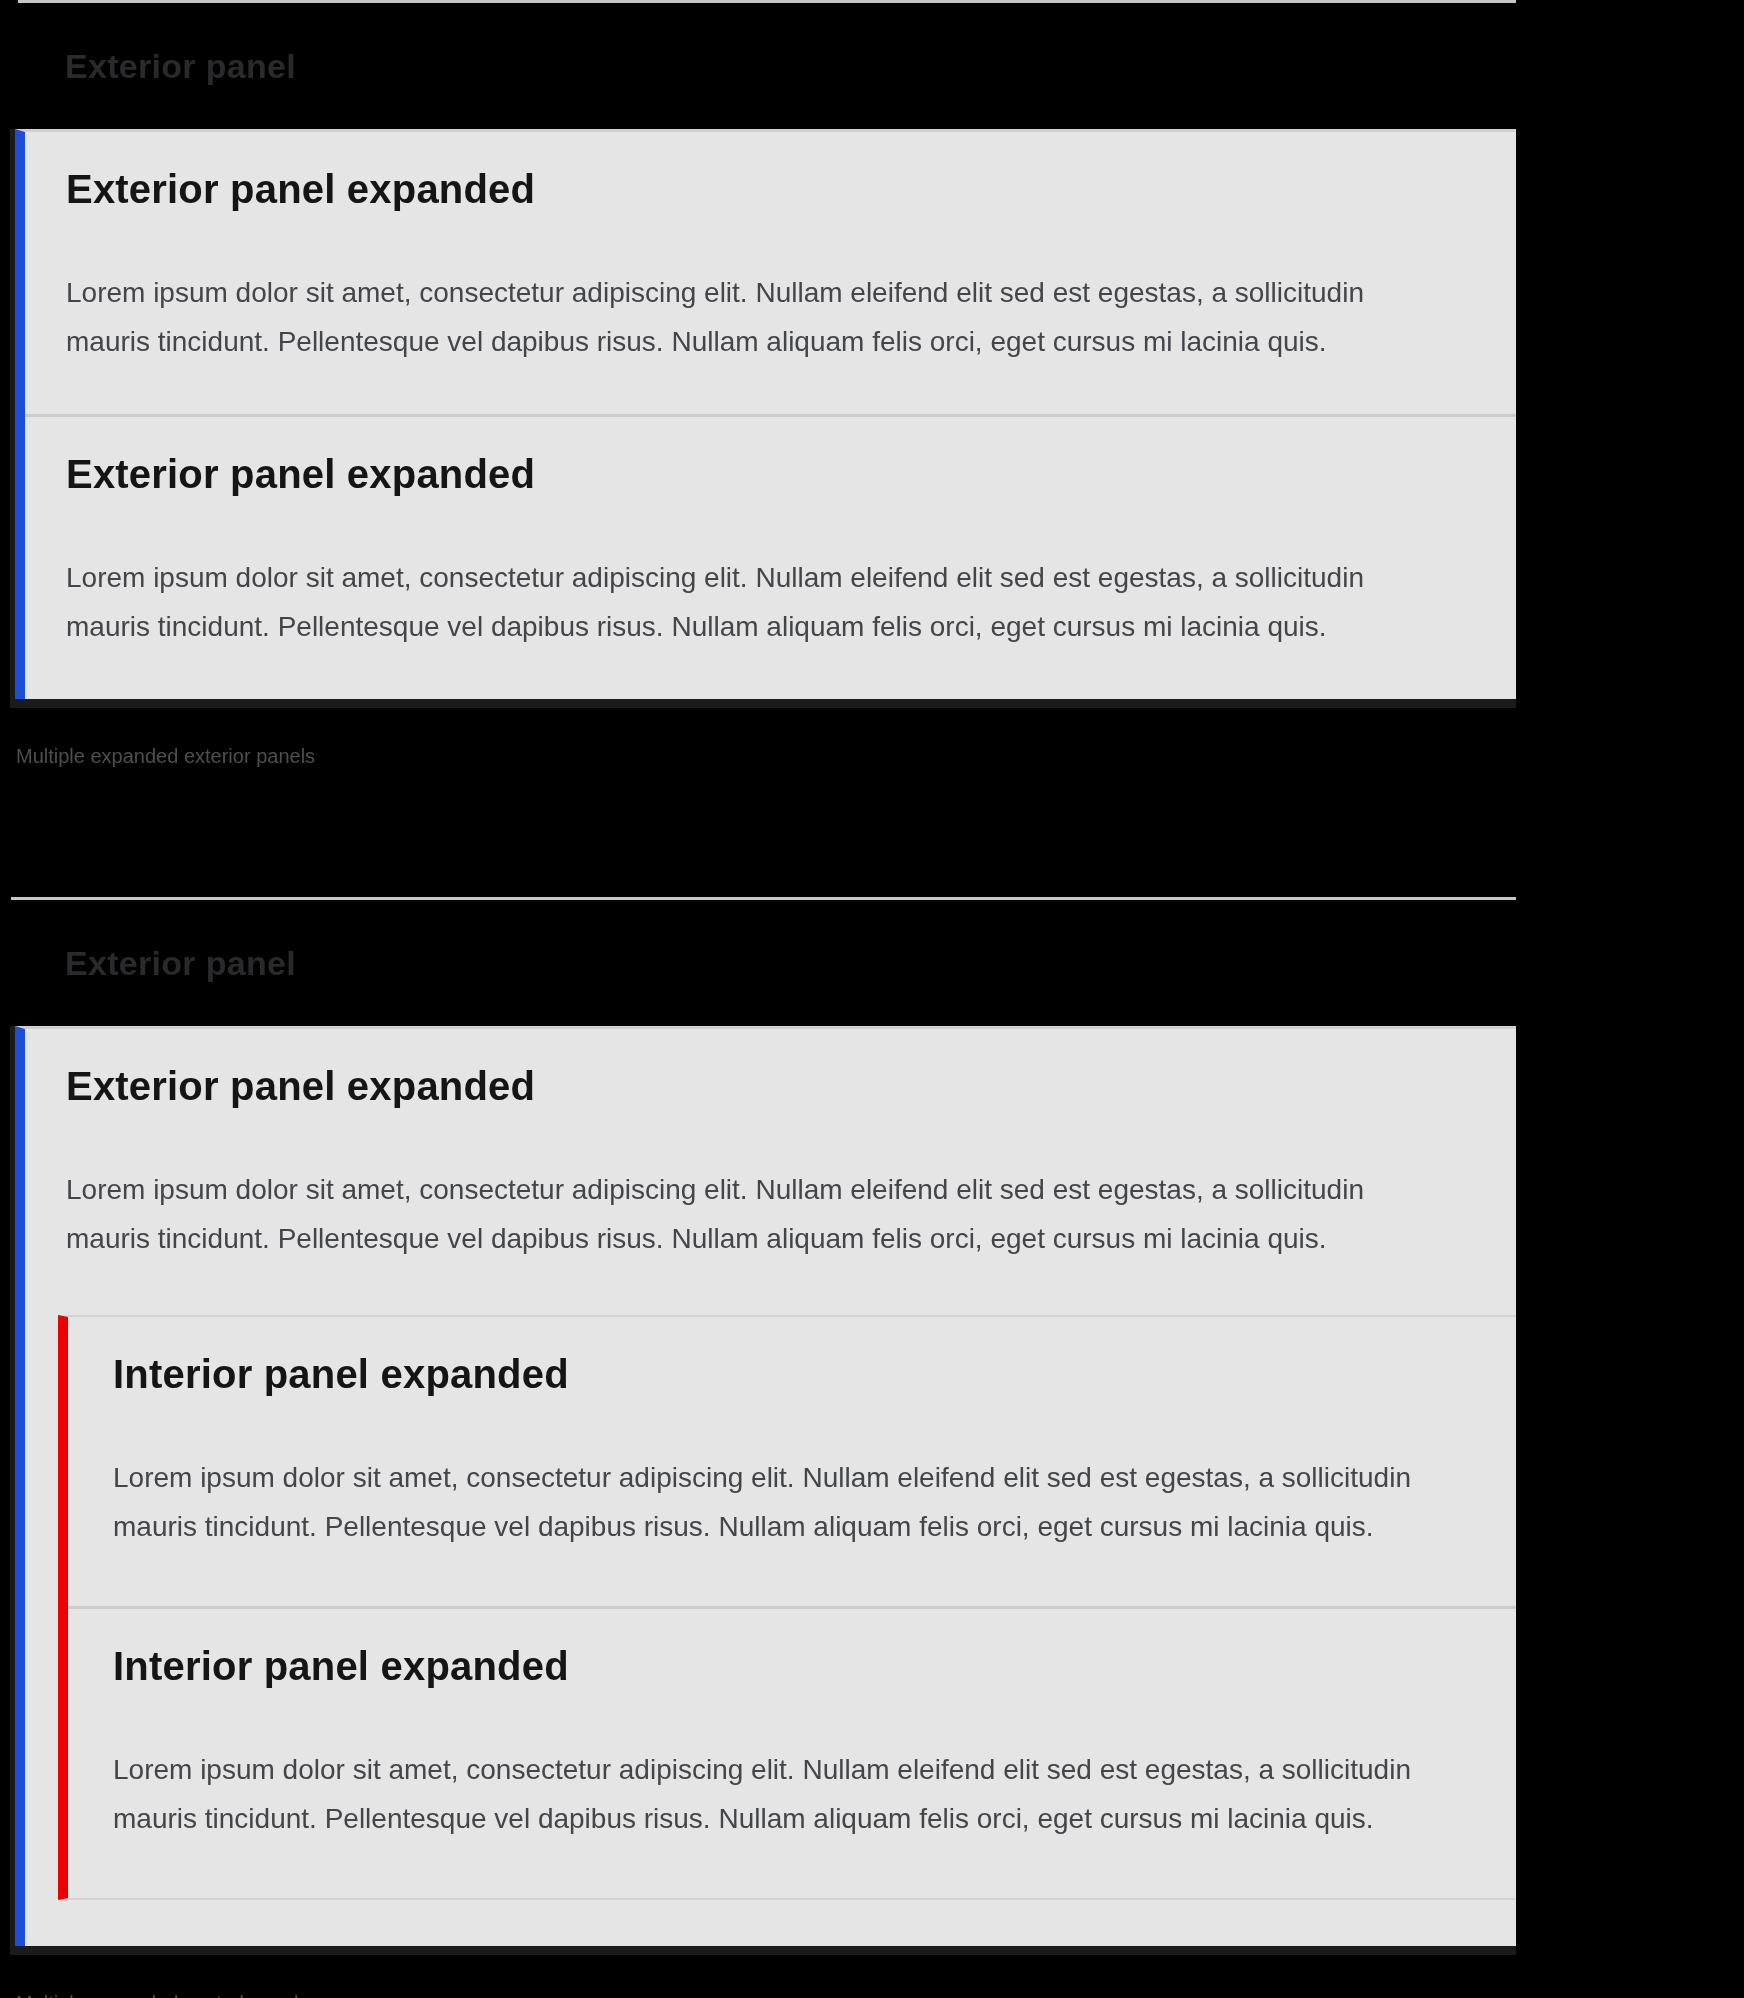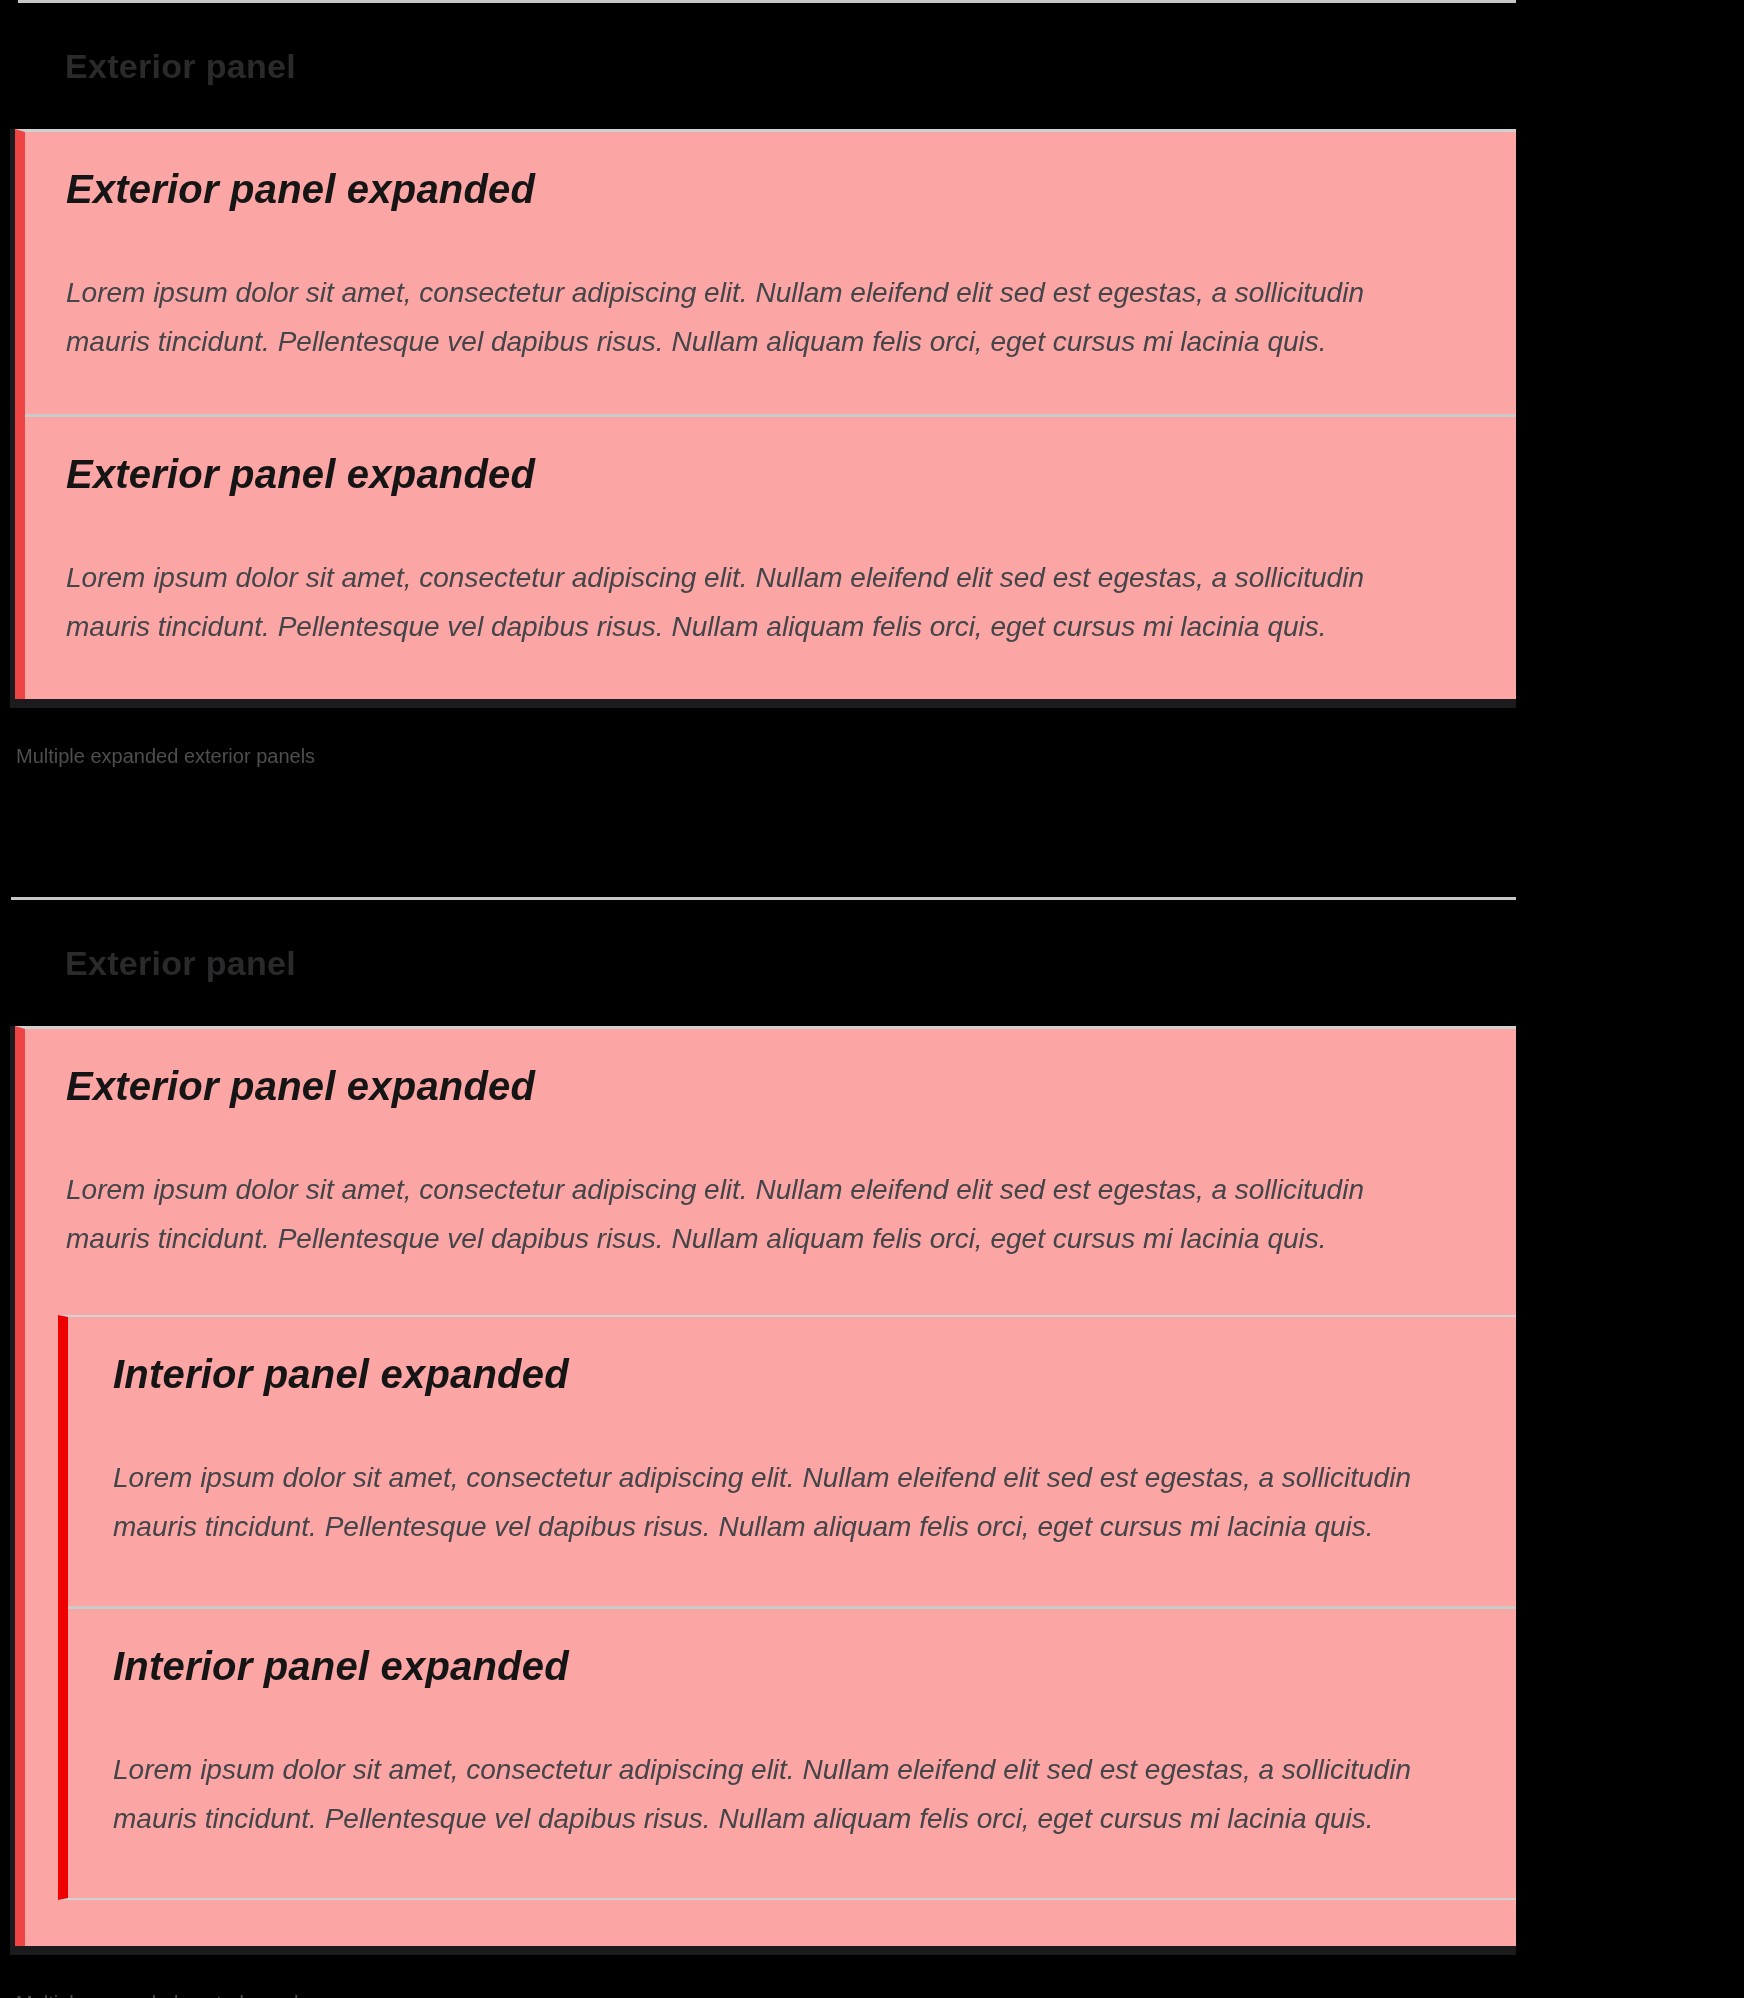--- a/index.html
+++ b/index.html
@@ -17,21 +17,21 @@
     cursor:pointer;
   }
   .collapsed-label { font-size:34px; font-weight:600; color:#2a2a2c; line-height:38px; letter-spacing:0.3px; }
   .collapsed-row .chev { color:#262626; }
 
   
   .stack-wrap {
     margin-left:10px; width:1729px; background:#1b1b1d;
     padding:0 14px 9px 5px;
   }
-  .card { background:#fca5a5; border-top:3px solid #d0d0d0; border-left:10px solid #ef4444;font-style:italic; }
+  .card { background:#e5e5e5; border-top:3px solid #d0d0d0; border-left:10px solid #1d4ed8; }
   .panel { padding:34px 47px 48px 33px; }
   .panel-head { display:flex; justify-content:space-between; align-items:center; margin:0 9px 0 8px; cursor:pointer; }
   .panel-title { font-size:40px; font-weight:600; color:#151515; line-height:46px; letter-spacing:0.2px; }
   .panel-head .chev { color:#151515; flex:none; }
   .panel-body { margin:56px 9px 0 8px; font-size:28px; line-height:49px; color:#434549; }
   .panel-body span { display:block; white-space:nowrap; }
   .panel-divider { border-top:3px solid #cbcbcb; }
 
   
   .interior { margin:52px 0 0 0; border:2px solid #d2d2d2; border-left:10px solid #ee0000; }

